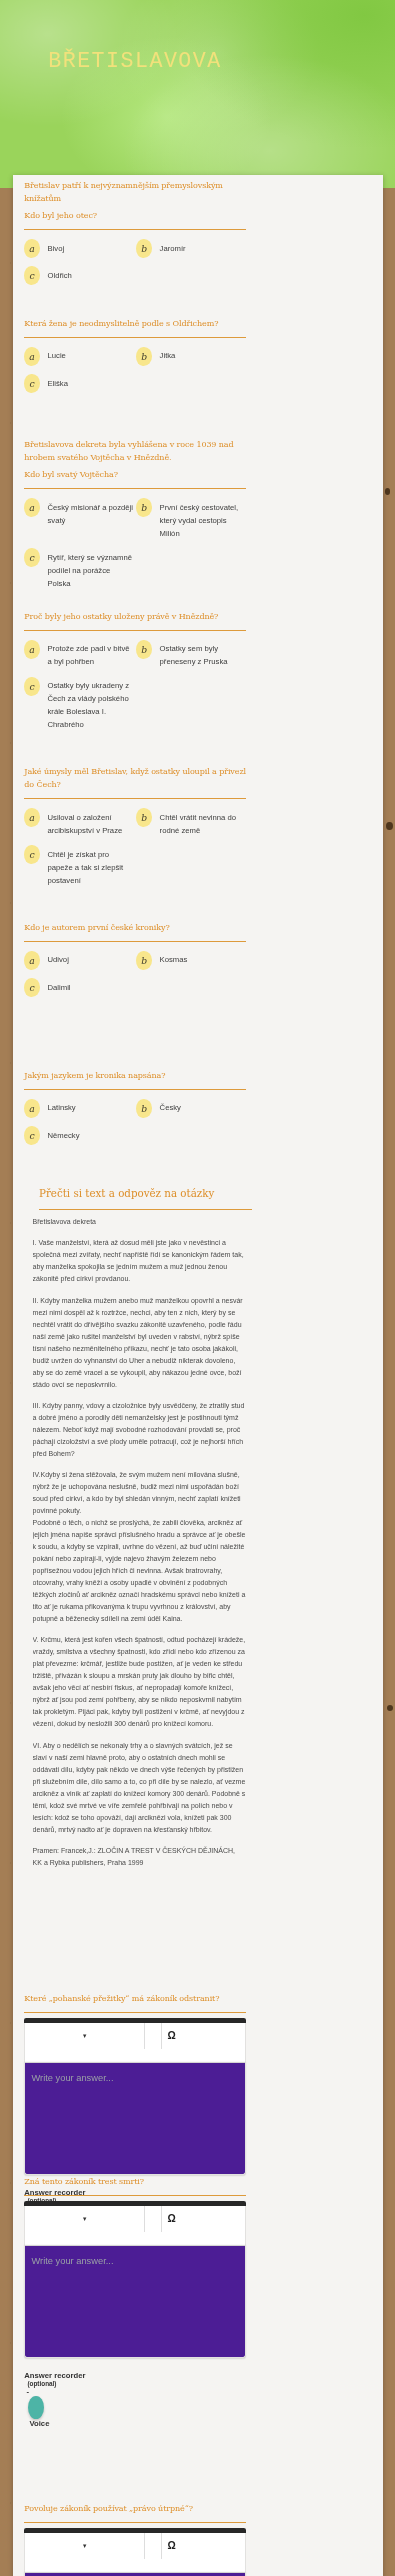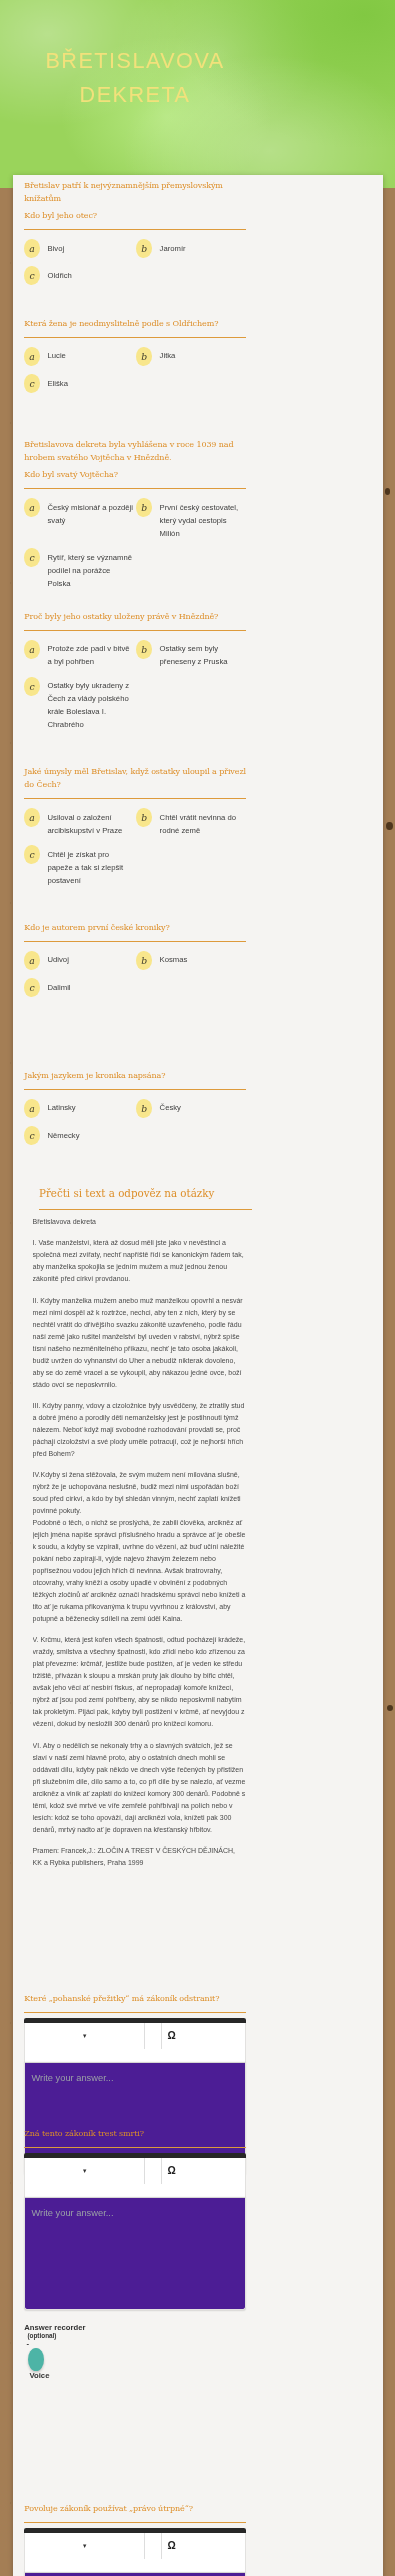--- a/index.html
+++ b/index.html
@@ -19,21 +19,21 @@
     background:
       radial-gradient(ellipse 216px 155px at 12% 18%, rgba(255,255,255,.30), transparent 60%),
       radial-gradient(ellipse 268px 175px at 68% 80%, rgba(255,255,255,.28), transparent 55%),
       radial-gradient(ellipse 309px 216px at 92% 8%, rgba(125,198,62,.85), transparent 62%),
       radial-gradient(ellipse 175px 134px at 42% 62%, rgba(190,238,140,.75), transparent 60%),
       radial-gradient(ellipse 196px 155px at 55% 28%, rgba(255,255,255,.22), transparent 52%),
       #9ad45b;
   }
   .header-title{
     position:absolute;top:44px;left:0;width:270px;text-align:center;
-    font-family:Liberation Sans, sans-serif;font-weight:400;
+    font-family:Liberation Mono, monospace;font-weight:400;
     font-size:21.6px;line-height:34px;letter-spacing:1.5px;color:#f2e17b;
   }
   .card{
     position:absolute;left:13px;top:175px;width:370px;height:3595px;
     background:#f5f4f2;box-shadow:0 1px 5.2px rgba(0,0,0,.25);
   }
   .q{position:absolute;left:11.3px;width:222px;}
   .q-title p{
     font-family:"DejaVu Serif",serif;font-size:8px;line-height:13.4px;
     letter-spacing:-0.1px;color:#dd8e28;margin:0 0 3.6px;
@@ -79,21 +79,20 @@
 </head>
 <body>
 
 <div class="blot" style="left:385px;top:488px;width:5.2px;height:6.7px;"></div>
 <div class="blot" style="left:386px;top:822px;width:6.7px;height:8.2px;"></div>
 <div class="blot" style="left:387px;top:1705px;width:6.2px;height:6.2px;"></div>
 
 <div class="header">
   <div class="header-title">
     <div>BŘETISLAVOVA</div>
-    <div>DEKRETA</div>
   </div>
 </div>
 
 <div class="card">
 
   <section class="q mc" style="top:4px">
     <div class="q-title">
       <p>Břetislav patří k nejvýznamnějším přemyslovským knížatům</p>
       <p>Kdo byl jeho otec?</p>
     </div>
@@ -280,21 +279,21 @@
     </div>
     <div class="recorder">
       <span class="rec-label">Answer recorder</span>
       <span class="rec-opt">(optional)</span>
       <span class="rec-dash">-</span>
       <span class="rec-btn"></span>
       <span class="rec-voice">Voice</span>
     </div>
   </section>
 
-  <section class="q open" style="top:1952px">
+  <section class="q open" style="top:2000px">
     <div class="q-title">
       <p>Zná tento zákoník trest smrti?</p>
     </div>
     <div class="q-hr"></div>
     <div class="editor">
       <div class="editor-topbar"></div>
       <div class="editor-toolbar">
         <div class="tb-cell tb-dropdown">
             <span class="caret">▾</span>
           </div>

